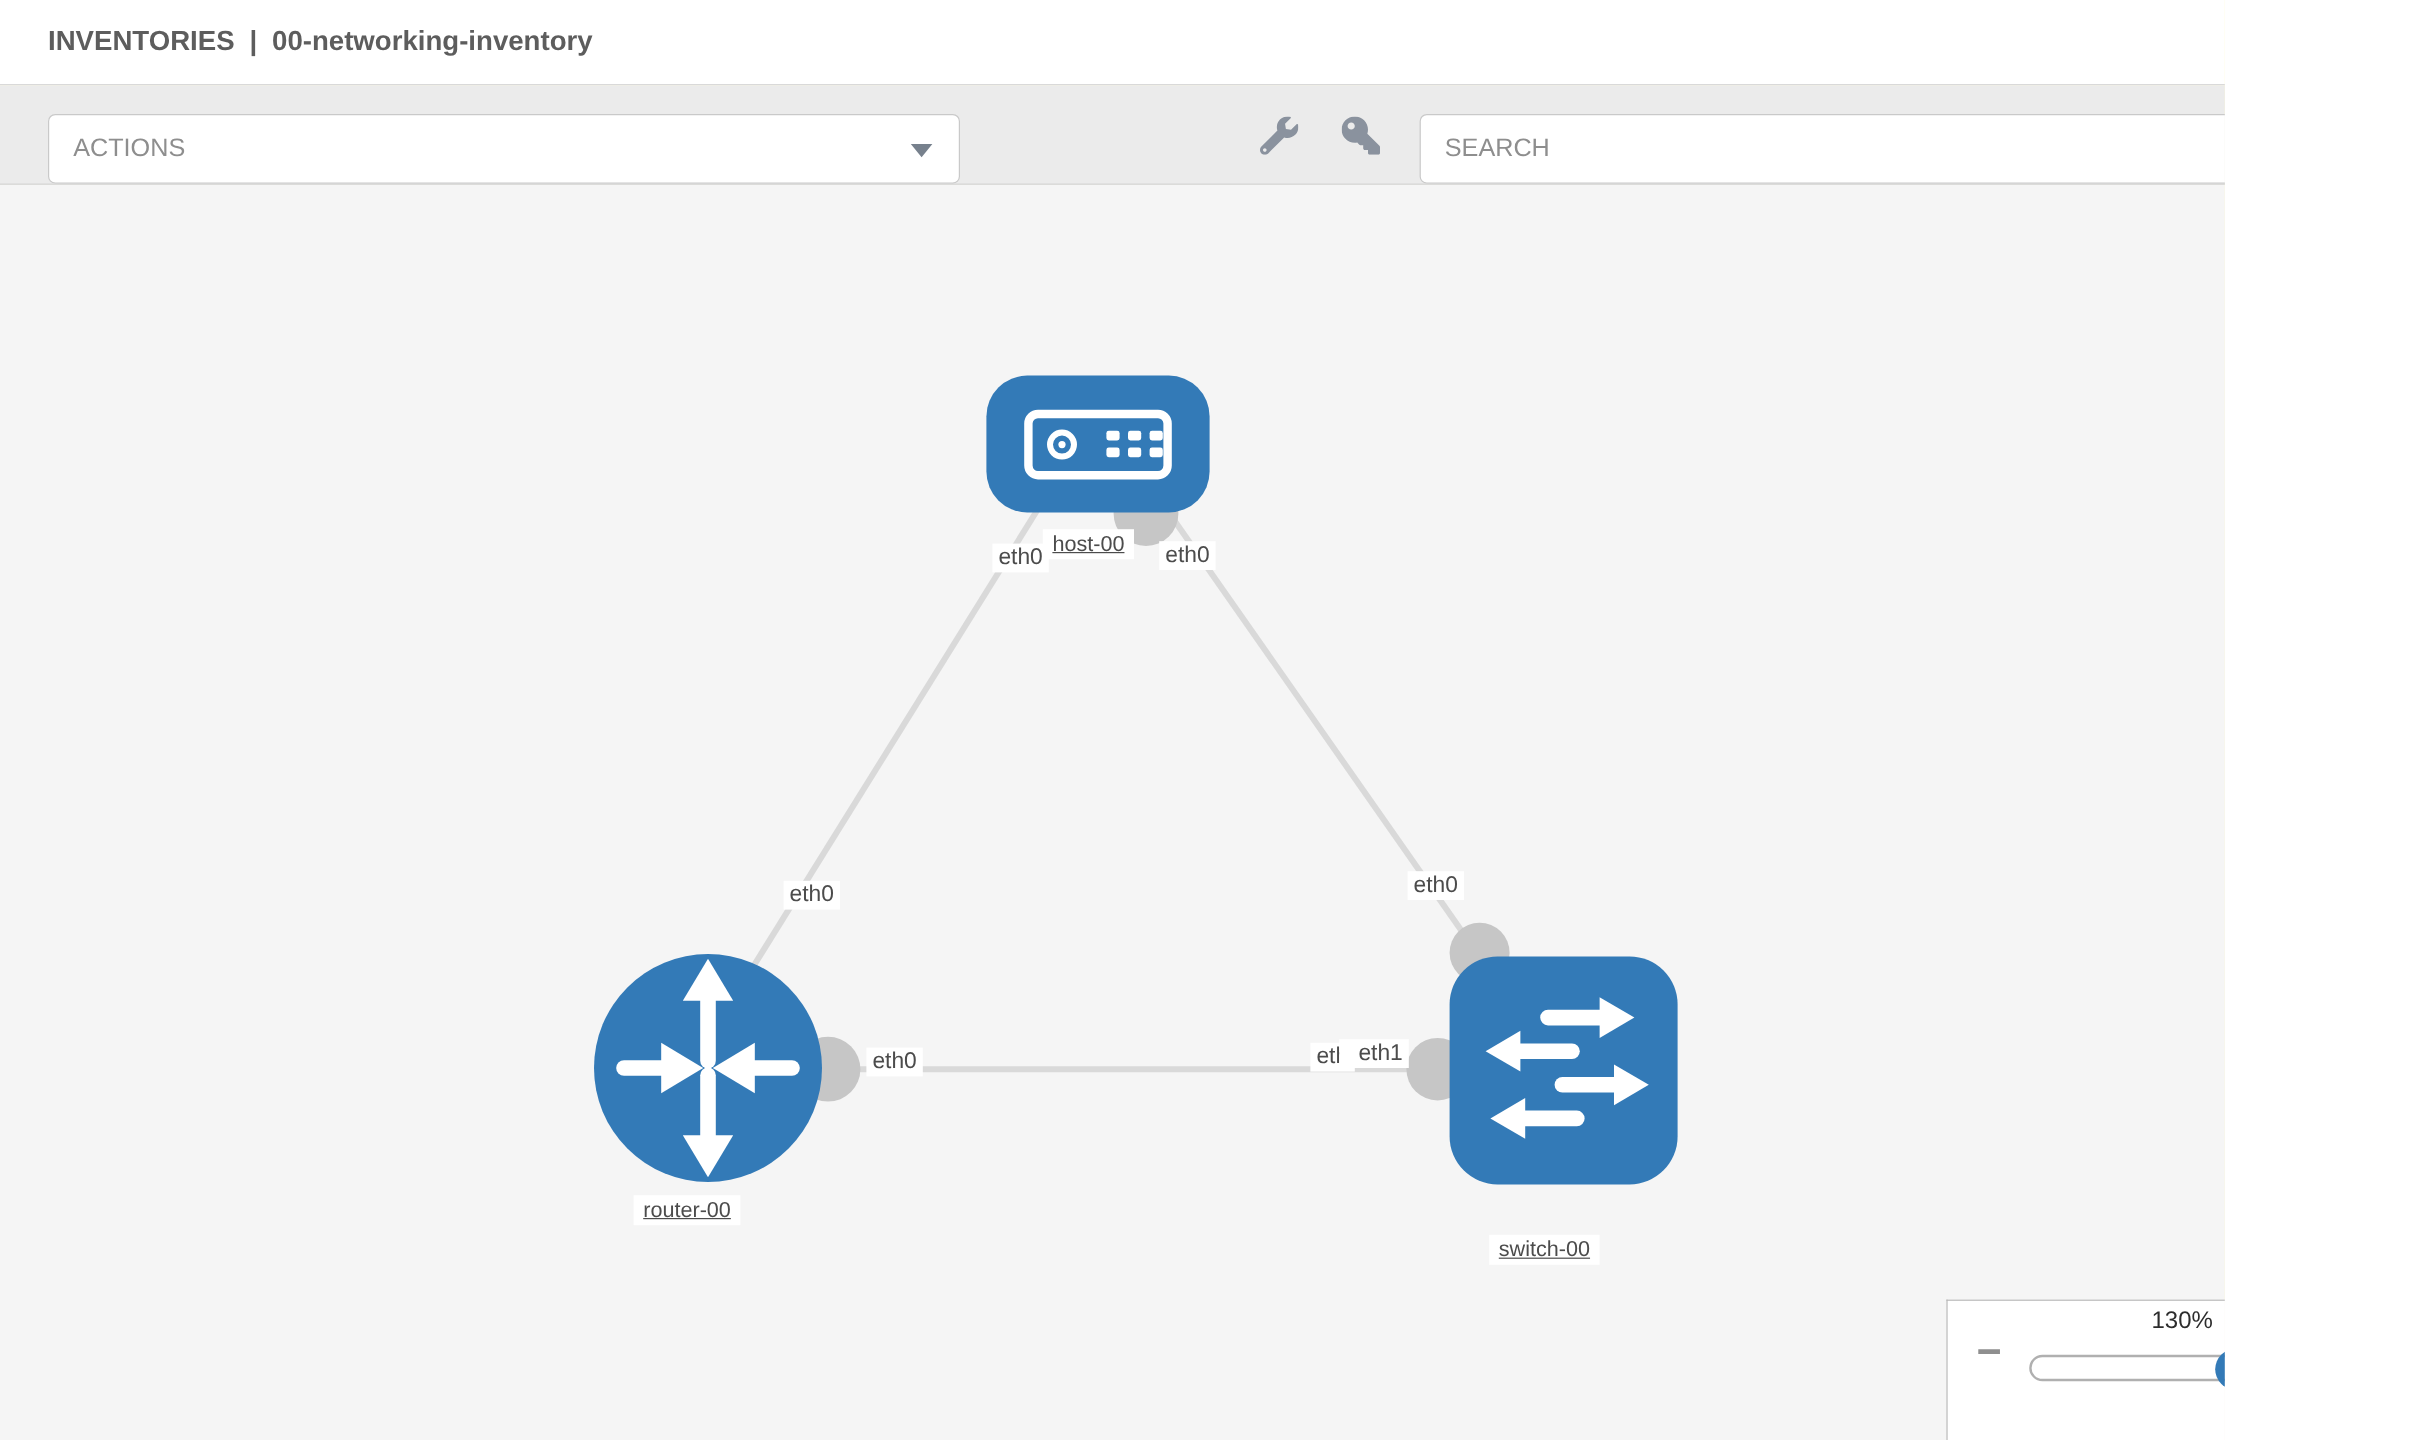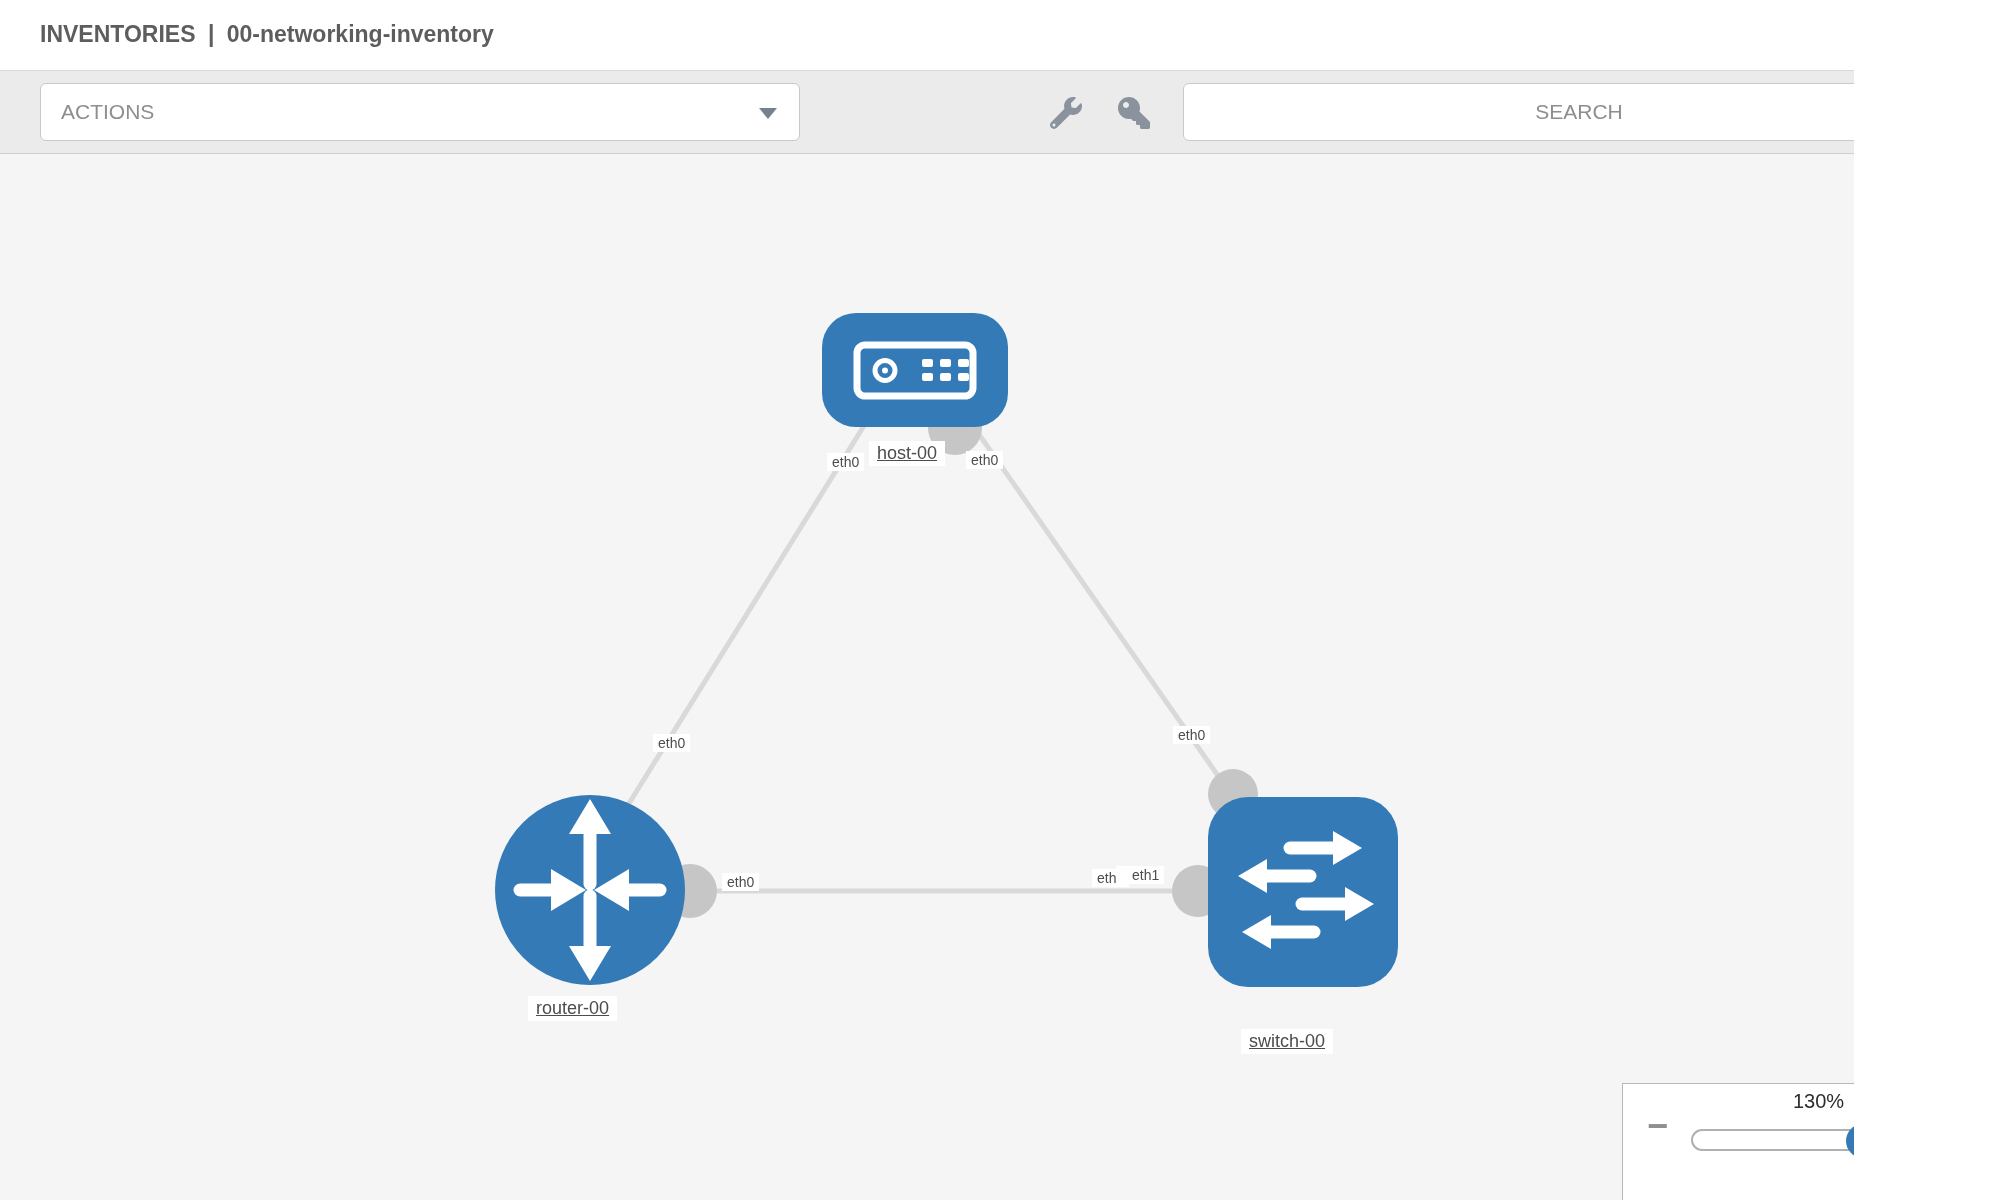--- a/index.html
+++ b/index.html
@@ -11,35 +11,35 @@
           border-bottom:1px solid #d9d9d9;box-sizing:border-box;}
   .title{position:absolute;left:40px;top:21px;font-size:23px;font-weight:700;color:#5d5d5d;}
   .title span{margin-right:6px;}
   .close-btn{position:absolute;right:120px;top:19px;width:32px;height:32px;border-radius:50%;
              background:#c2c2c2;color:#fff;font-size:18px;font-weight:700;display:flex;
              align-items:center;justify-content:center;cursor:pointer;}
 
   
   .toolbar{position:absolute;top:71px;left:0;width:2014px;height:83px;background:#ebebeb;
            border-bottom:1px solid #cfcfcf;box-sizing:border-box;}
-  .select{position:absolute;top:12px;height:58px;background:#fff;border:1px solid #c9c9c9;
+  .select{position:absolute;top:24px;height:58px;background:#fff;border:1px solid #c9c9c9;
           border-radius:6px;box-sizing:border-box;display:flex;align-items:center;
           padding:12px 20px;color:#8e8e8e;font-size:21px;cursor:pointer;}
   .caret{position:absolute;right:22px;top:24px;width:0;height:0;border-left:9px solid transparent;
          border-right:9px solid transparent;border-top:11px solid #77818d;}
   #actions-select{left:40px;width:760px;}
-  #search-select{left:1183px;width:792px;justify-content:center;}
+  #search-select{left:1183px;width:792px;}
   .tool-icon{position:absolute;top:26px;width:32px;height:32px;cursor:pointer;}
   #wrench-btn{left:1050px;}
   #key-btn{left:1118px;}
 
   
   .canvas{position:absolute;top:154px;left:0;width:2014px;height:1046px;background:#f5f5f5;}
   .chip{position:absolute;background:#fff;color:#4c4c4c;white-space:nowrap;line-height:1.15;}
-  .iface{font-size:14px;padding:1px 5px;}
+  .iface{font-size:19px;padding:1px 5px;}
   .node-label{font-size:18px;padding:2px 8px;text-decoration:underline;}
   .clip{max-width:27px;overflow:hidden;}
 
   
   .zoom-panel{position:absolute;left:1622px;top:1083px;width:392px;height:117px;background:#fff;
               border-top:1px solid #b8b8b8;border-left:1px solid #b8b8b8;box-sizing:border-box;}
   .zoom-label{position:absolute;top:6px;left:0;width:100%;text-align:center;font-size:20px;color:#2d2d2d;}
   .zoom-minus{position:absolute;left:24px;top:24px;font-size:36px;font-weight:700;color:#8f8f8f;
               cursor:pointer;line-height:1;}
   .zoom-plus{position:absolute;right:14px;top:22px;font-size:38px;font-weight:700;color:#8f8f8f;

